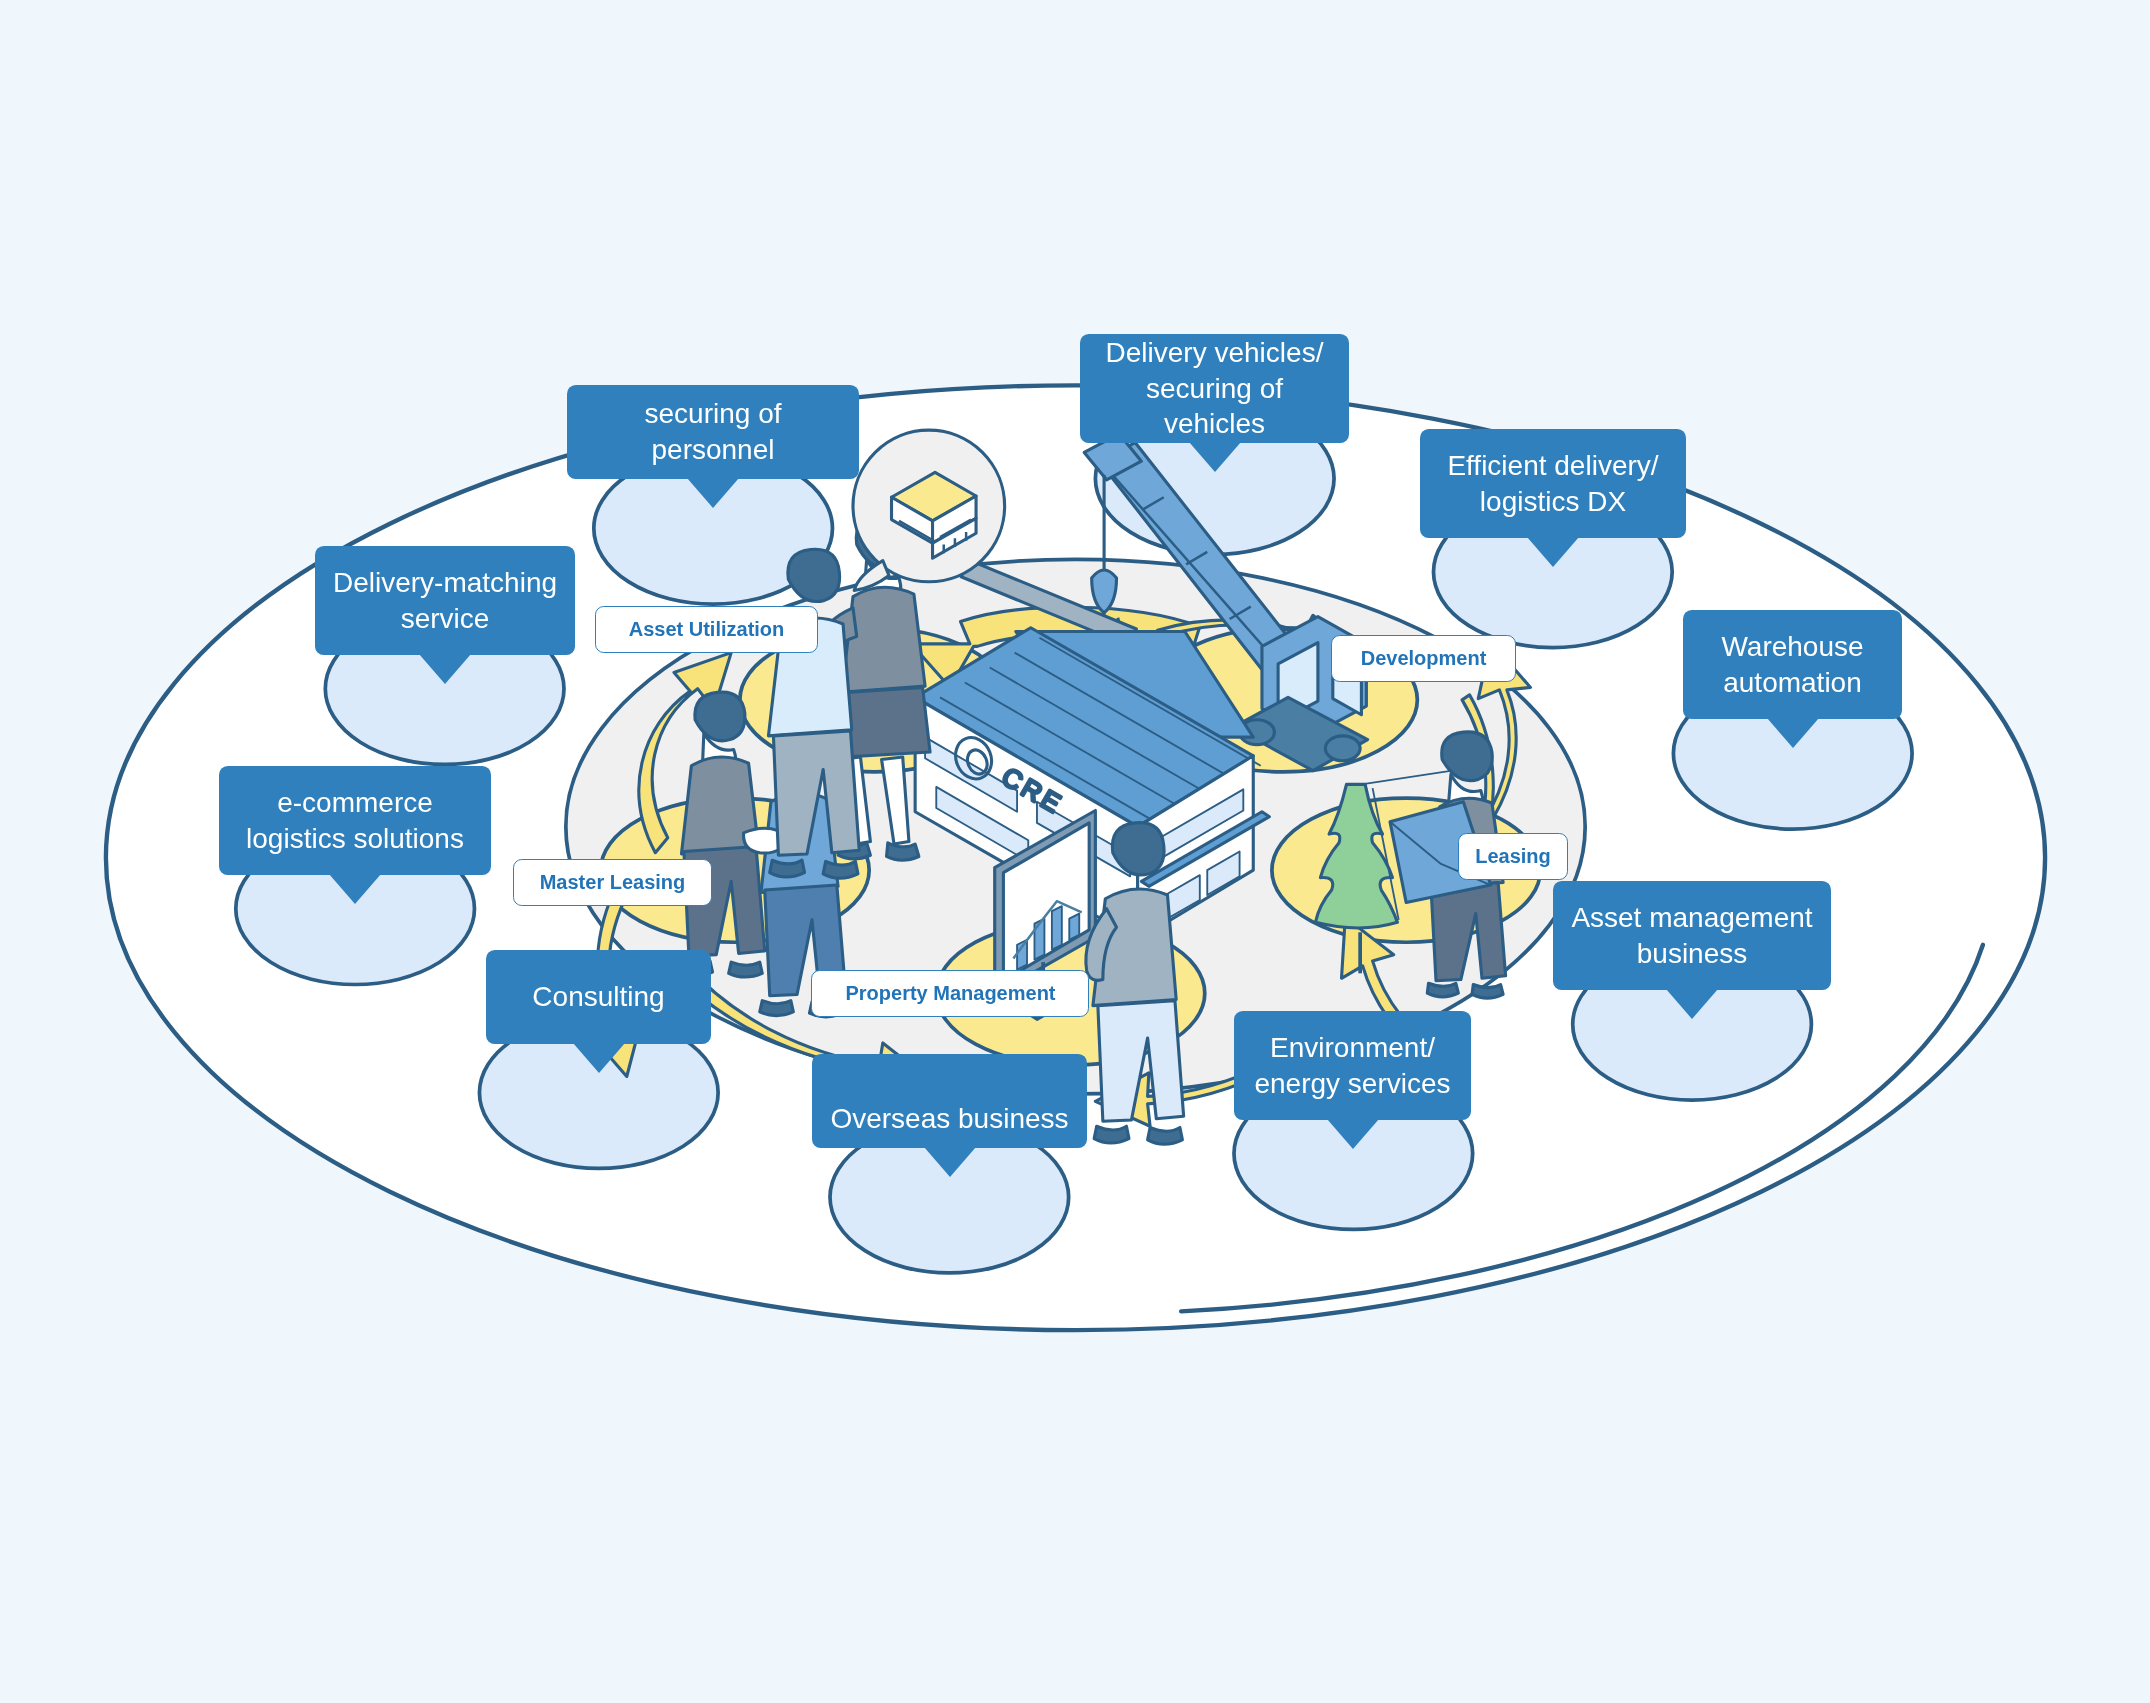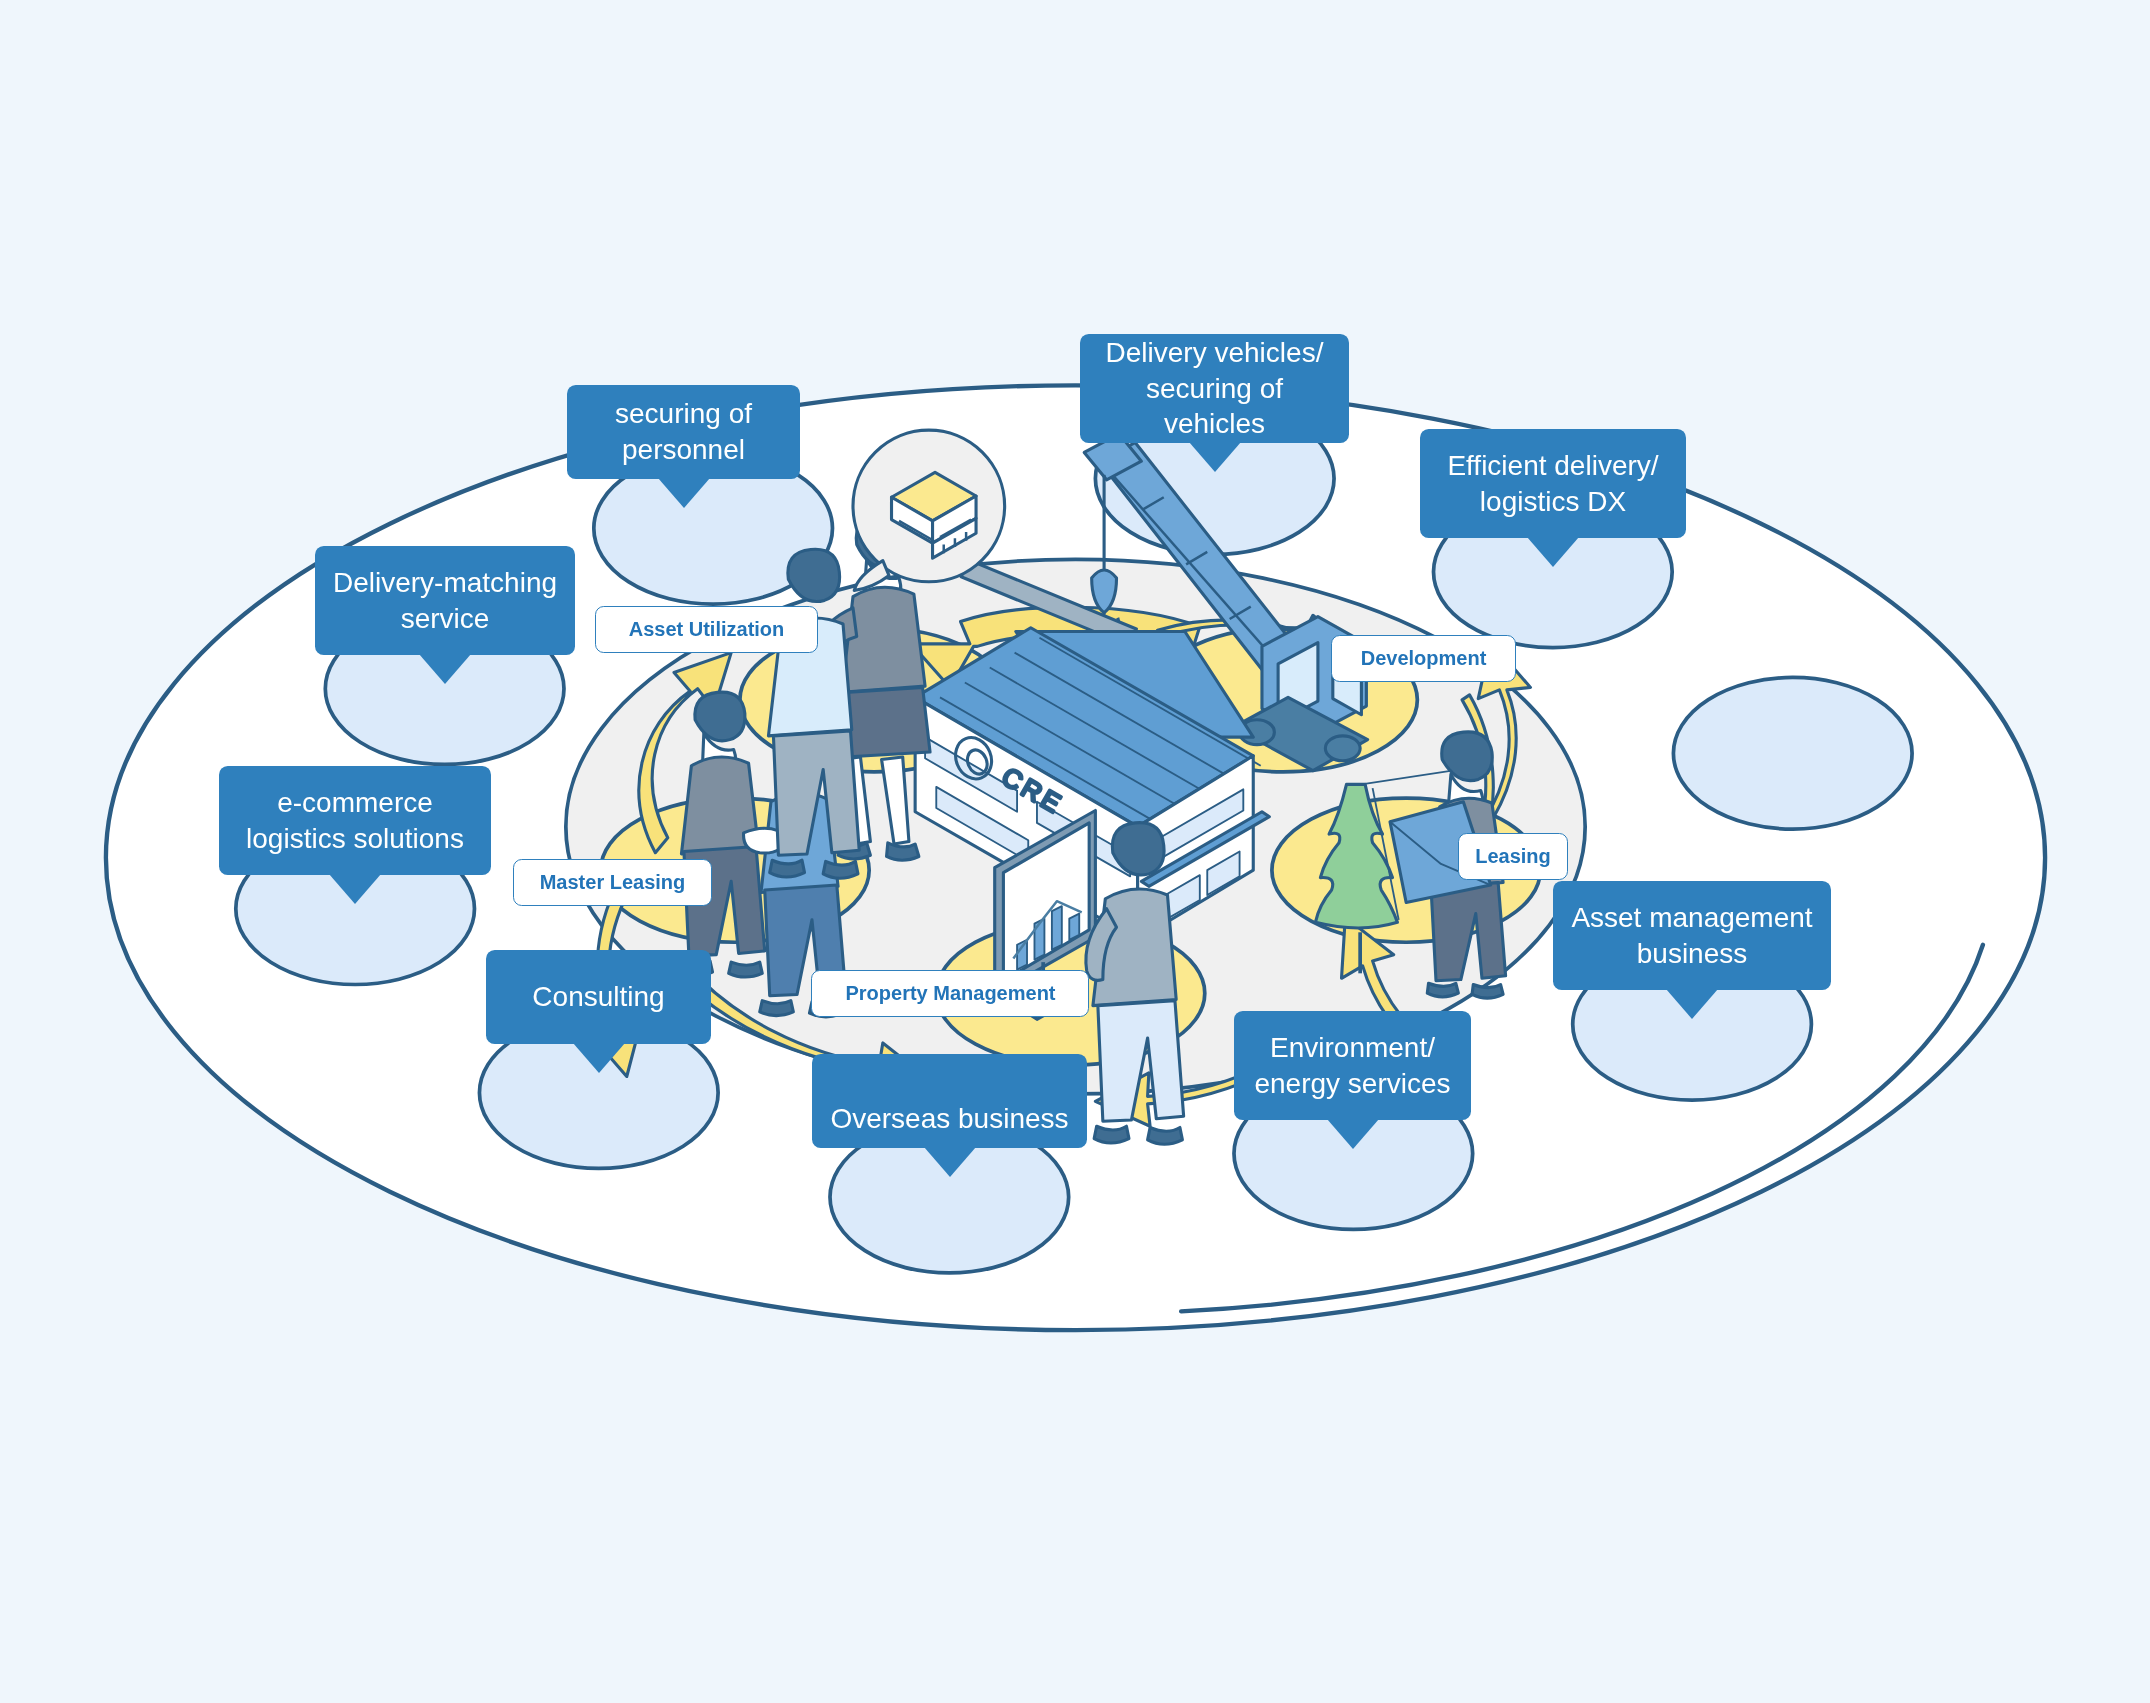--- a/index.html
+++ b/index.html
@@ -300,21 +300,21 @@
   <div class="pill" style="left:595px;top:596px;width:223px;height:47px;margin-top:10px;">Asset Utilization</div>
 
   <div class="pill" style="left:1331px;top:635px;width:185px;height:47px;">Development</div>
 
   <div class="pill" style="left:513px;top:859px;width:199px;height:47px;">Master Leasing</div>
 
   <div class="pill" style="left:1458px;top:833px;width:110px;height:47px;text-align:center;">Leasing</div>
 
   <div class="pill" style="left:811px;top:970px;width:278px;height:47px;padding-left:17px;">Property Management</div>
 
-  <div class="callout" style="left:567px;top:385px;width:233px;height:94px;">
+  <div class="callout" style="left:567px;top:385px;width:292px;height:94px;">
     <span>securing of personnel</span>
     <span class="tail"></span>
   </div>
 
   <div class="callout" style="left:1080px;top:334px;width:269px;height:109px;">
     <span>
       <span>Delivery vehicles/</span><br>
       <span>securing of vehicles</span>
     </span>
     <span class="tail"></span>
@@ -329,20 +329,27 @@
   </div>
 
   <div class="callout" style="left:315px;top:546px;width:260px;height:109px;">
     <span>
       <span>Delivery-matching</span><br>
       <span>service</span>
     </span>
     <span class="tail"></span>
   </div>
 
+  <div class="callout" style="left:1683px;top:610px;width:219px;height:109px;">
+    <span>
+      <span>Warehouse</span><br>
+      <span>automation</span>
+    </span>
+    <span class="tail"></span>
+  </div>
 
   <div class="callout" style="left:219px;top:766px;width:272px;height:109px;">
     <span>
       <span>e-commerce</span><br>
       <span>logistics solutions</span>
     </span>
     <span class="tail"></span>
   </div>
 
   <div class="callout" style="left:1553px;top:881px;width:278px;height:109px;">

